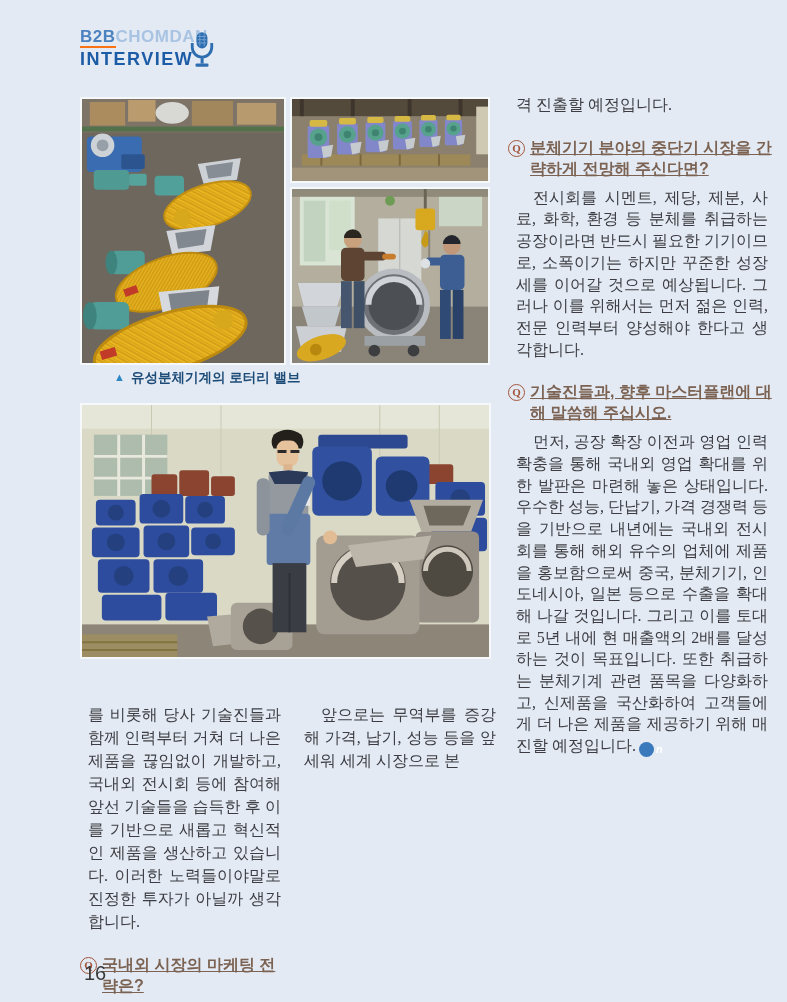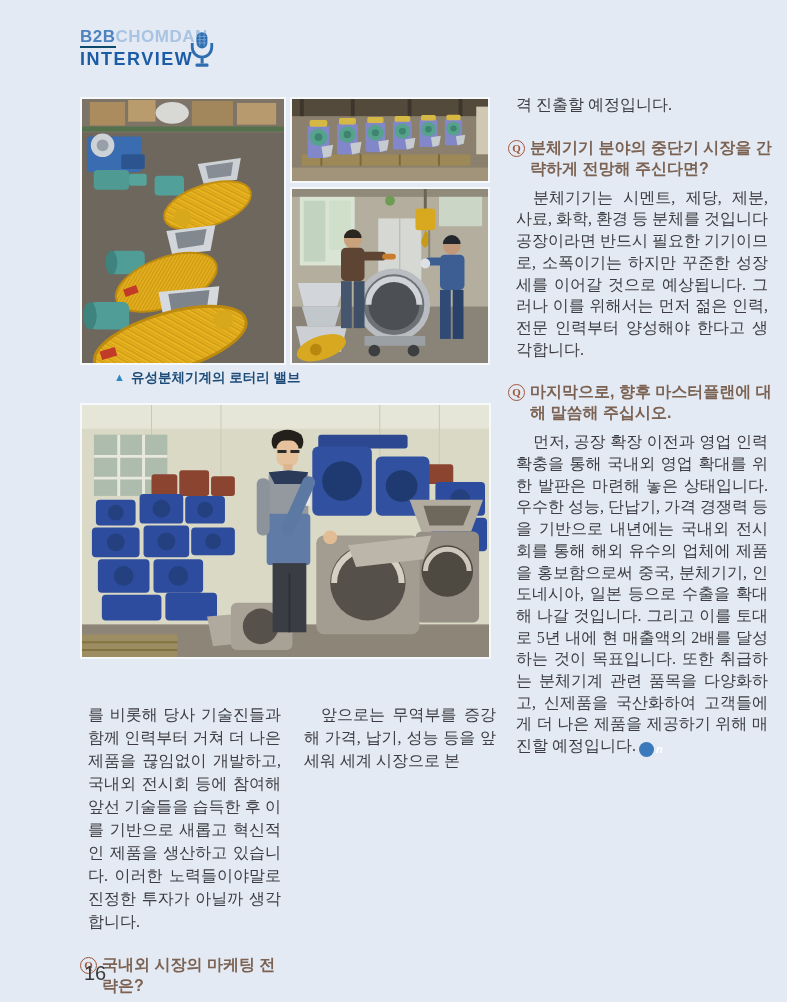--- a/index.html
+++ b/index.html
@@ -2,21 +2,21 @@
 <html><head>
 <meta charset="utf-8">
 <style>
   html,body{margin:0;padding:0;background:#e3eaf3;}
   .page{position:relative;width:787px;height:1002px;background:#e3eaf3;overflow:hidden;
         font-family:"Liberation Serif",serif;color:#3c3c42;}
 
   
   .logo{position:absolute;left:80px;top:27px;font-family:"Liberation Sans",sans-serif;}
   .logo-l1{font-size:17px;font-weight:bold;letter-spacing:.5px;line-height:20px;}
-  .b2b{color:#4d82c0;border-bottom:2px solid #0c4a6e;}
+  .b2b{color:#4d82c0;border-bottom:2px solid #f97316;}
   .chomdan{color:#a9c4e2;}
   .logo-l2{font-size:18px;font-weight:bold;color:#1c5ba6;letter-spacing:1.5px;line-height:20px;
            display:flex;align-items:flex-end;gap:2px;}
   .mic{margin-top:-16px;margin-left:-6px;}
 
   
   .collage{position:absolute;left:80px;top:97px;width:410px;height:268px;display:flex;gap:4px;}
   .collage .cl-left{width:206px;height:268px;}
   .collage .cl-right{flex:1;display:flex;flex-direction:column;gap:4px;}
   .cl-rt{height:86px;}
@@ -36,21 +36,21 @@
   .ind{text-indent:17px;}
   .col-a{left:80px;top:695px;width:209px;line-height:23px;}
   .col-b{left:296px;top:695px;width:208px;line-height:23px;}
   .col-c{left:508px;top:86px;width:268px;line-height:21.7px;}
 
   .qblock{margin-top:21px;margin-bottom:2px;display:flex;gap:5px;text-align:left;
           font-family:"Liberation Sans",sans-serif;font-weight:bold;color:#7b6252;}
   .qmark{flex:0 0 auto;width:15px;height:15px;border:1.5px solid #a2553b;border-radius:50%;
          color:#a2553b;font-size:11px;line-height:15px;text-align:center;margin-top:3px;
          font-family:"Liberation Serif",serif;font-weight:bold;}
-  .qtext{font-size:16px;line-height:21px;}
+  .qtext{font-size:16px;line-height:21px;text-decoration:underline;}
 
   .endmark{display:inline-block;width:15px;height:15px;border-radius:50%;background:#3a79bb;
            color:#fff;font-family:"Liberation Sans",sans-serif;font-style:italic;font-weight:bold;
            font-size:11px;line-height:15px;text-align:center;margin-left:3px;vertical-align:-2px;}
 
   .pagenum{position:absolute;left:84px;top:962px;font-family:"Liberation Sans",sans-serif;
            font-size:20px;color:#3a3a3a;}
 </style>
 </head>
 <body>
@@ -338,23 +338,23 @@
   <div class="col col-b">
     <p class="ind">앞으로는 무역부를 증강해 가격, 납기, 성능 등을 앞세워 세계 시장으로 본</p>
   </div>
 
   <div class="col col-c">
     <p>격 진출할 예정입니다.</p>
     <div class="qblock">
       <span class="qmark">Q</span>
       <span class="qtext">분체기기 분야의 중단기 시장을 간략하게 전망해 주신다면?</span>
     </div>
-    <p class="ind">분체기기는 시멘트, 제당, 제분, 사료, 화학, 환경 등 분체를 것입니다 공장이라면 반드시 필요한 기기이므로, 소폭이기는 하지만 꾸준한 성장세를 이어갈 것으로 예상됩니다. 그러나 이를 위해서는 먼저 젊은 인력, 전문 인력부터 양성해야 한다고 생각합니다.</p>
+    <p class="ind">전시회를 시멘트, 제당, 제분, 사료, 화학, 환경 등 분체를 취급하는 공장이라면 반드시 필요한 기기이므로, 소폭이기는 하지만 꾸준한 성장세를 이어갈 것으로 예상됩니다. 그러나 이를 위해서는 먼저 젊은 인력, 전문 인력부터 양성해야 한다고 생각합니다.</p>
     <div class="qblock">
       <span class="qmark">Q</span>
-      <span class="qtext">마지막으로, 향후 마스터플랜에 대해 말씀해 주십시오.</span>
+      <span class="qtext">기술진들과, 향후 마스터플랜에 대해 말씀해 주십시오.</span>
     </div>
     <p class="ind"><span>먼저, 공장 확장 이전과 영업 인력 확충을 통해 국내외 영업 확대를 위한 발판은 마련해 놓은 상태입니다. 우수한 성능, 단납기, 가격 경쟁력 등을 기반으로 내년에는 국내외 전시회를 통해 해외 유수의 업체에 제품을 홍보함으로써 중국, 분체기기, 인도네시아, 일본 등으로 수출을 확대해 나갈 것입니다. 그리고 이를 토대로 5년 내에 현 매출액의 2배를 달성하는 것이 목표입니다. 또한 취급하는 분체기계 관련 품목을 다양화하고, 신제품을 국산화하여 고객들에게 더 나은 제품을 제공하기 위해 매진할 예정입니다.</span><span class="endmark">n</span></p>
   </div>
 
   <div class="pagenum">16</div>
 
 </div>
 
 </body></html>

